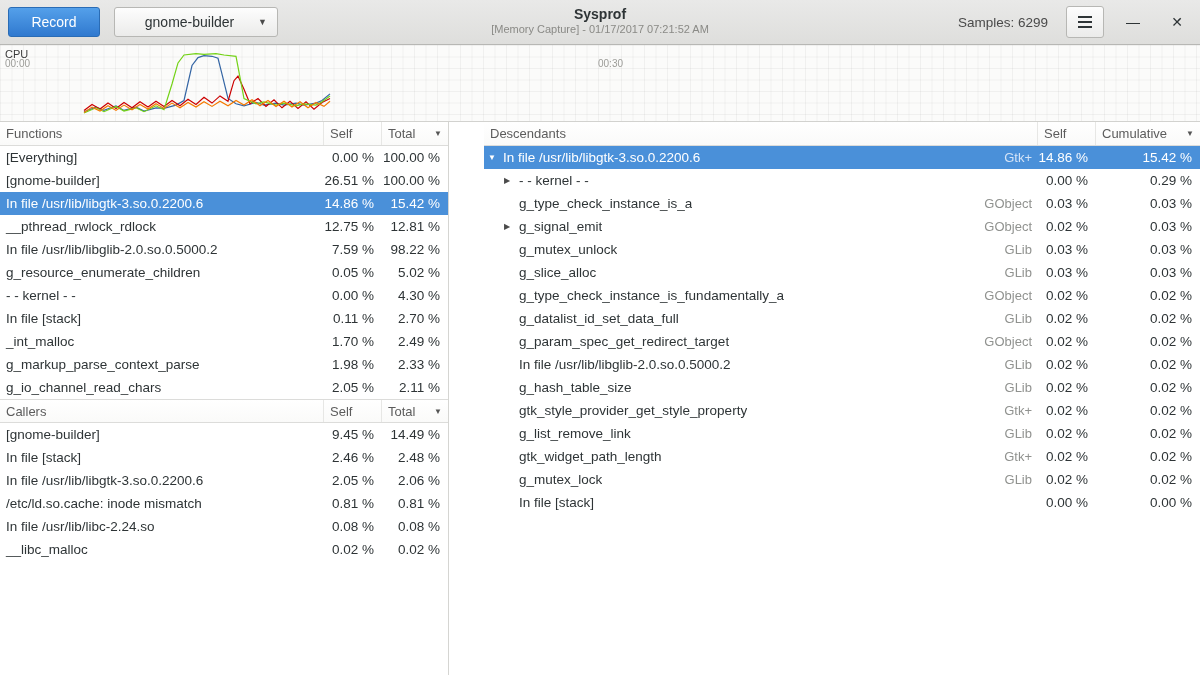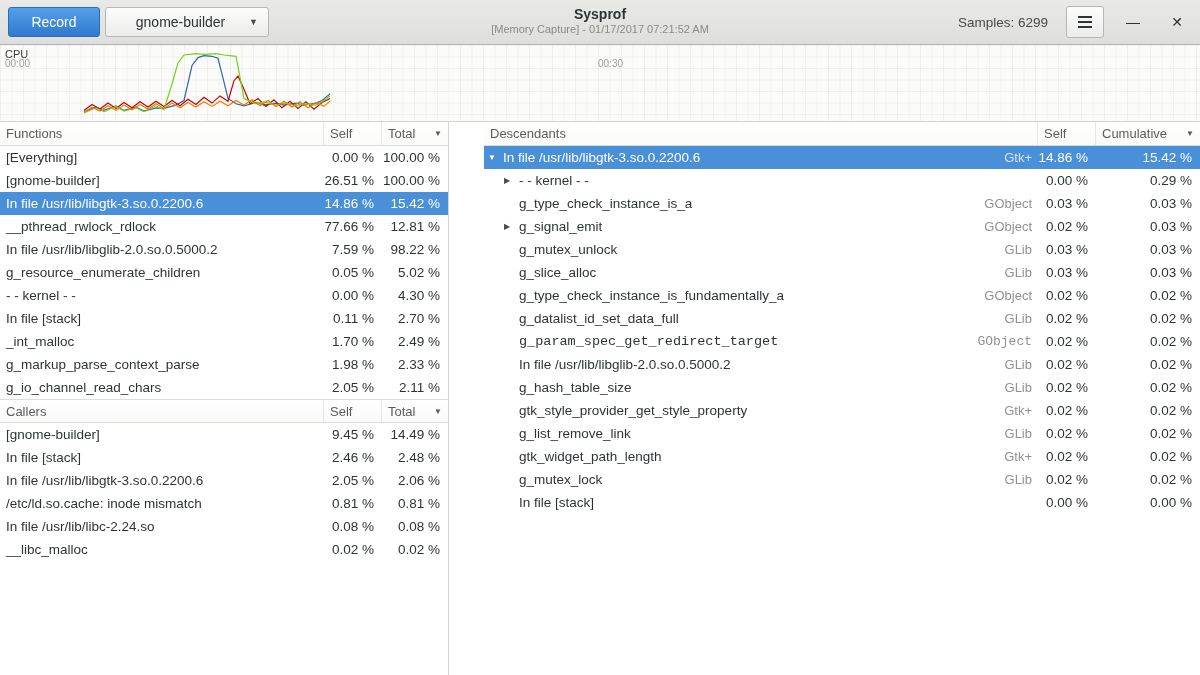--- a/index.html
+++ b/index.html
@@ -4,21 +4,21 @@
 <style>
   * { margin:0; padding:0; box-sizing:border-box; }
   html,body { width:1200px; height:675px; overflow:hidden; }
   body { font-family:"Liberation Sans", sans-serif; font-size:14px; color:#2e3436; background:#fff; }
 
   
   .headerbar { height:45px; background:linear-gradient(#e9e9e8,#dededc); border-bottom:1px solid #b7b7b4;
                display:flex; align-items:center; padding:0 8px; position:relative; }
   .btn { border-radius:3px; border:1px solid #b7b7b4; background:linear-gradient(#fdfdfd,#ebebea);
          height:30px; font-size:14px; color:#2e3436; font-family:inherit; cursor:pointer; }
-  .record { width:92px; margin-right:5px; background:linear-gradient(#54a0ea,#3079cf);
+  .record { width:92px; margin-right:14px; background:linear-gradient(#54a0ea,#3079cf);
             border-color:#2a6cb5; color:#ffffff; }
   .process { width:164px; display:flex; align-items:center; padding:0 10px; }
   .process-label { flex:1; text-align:center; }
   .drop-arrow { font-size:9px; color:#4a4a4a; margin-left:4px; }
   .titles { position:absolute; left:50%; transform:translateX(-50%); top:6px; text-align:center; pointer-events:none; }
   .title { font-size:14px; font-weight:bold; color:#2e3436; }
   .subtitle { font-size:11px; color:#8a8a86; margin-top:1px; }
   .hright { margin-left:auto; display:flex; align-items:center; }
   .samples { font-size:13.5px; color:#4a4a4a; margin-right:18px; }
   .menu { width:38px; height:32px; display:flex; align-items:center; justify-content:center; }
@@ -127,21 +127,21 @@
             <span class="num">26.51 %</span>
             <span class="num wide">100.00 %</span>
           </div>
           <div class="trow selected">
             <span class="name">In file /usr/lib/libgtk-3.so.0.2200.6</span>
             <span class="num">14.86 %</span>
             <span class="num wide">15.42 %</span>
           </div>
           <div class="trow">
             <span class="name">__pthread_rwlock_rdlock</span>
-            <span class="num">77.66 %</span>
+            <span class="num">12.75 %</span>
             <span class="num wide">12.81 %</span>
           </div>
           <div class="trow">
             <span class="name">In file /usr/lib/libglib-2.0.so.0.5000.2</span>
             <span class="num">7.59 %</span>
             <span class="num wide">98.22 %</span>
           </div>
           <div class="trow">
             <span class="name">g_resource_enumerate_children</span>
             <span class="num">0.05 %</span>
@@ -296,21 +296,21 @@
           <div class="trow">
             <span class="name" style="padding-left: 20px;">
               <span class="expander"></span>
               <span class="fn">g_datalist_id_set_data_full</span>
               <span class="cat">GLib</span>
             </span>
             <span class="num">0.02 %</span>
             <span class="num wide">0.02 %</span>
           </div>
           <div class="trow">
-            <span class="name" style="padding-left: 20px; font-family: Liberation Mono, monospace;">
+            <span class="name" style="padding-left: 20px;">
               <span class="expander"></span>
               <span class="fn">g_param_spec_get_redirect_target</span>
               <span class="cat">GObject</span>
             </span>
             <span class="num">0.02 %</span>
             <span class="num wide">0.02 %</span>
           </div>
           <div class="trow">
             <span class="name" style="padding-left: 20px;">
               <span class="expander"></span>

